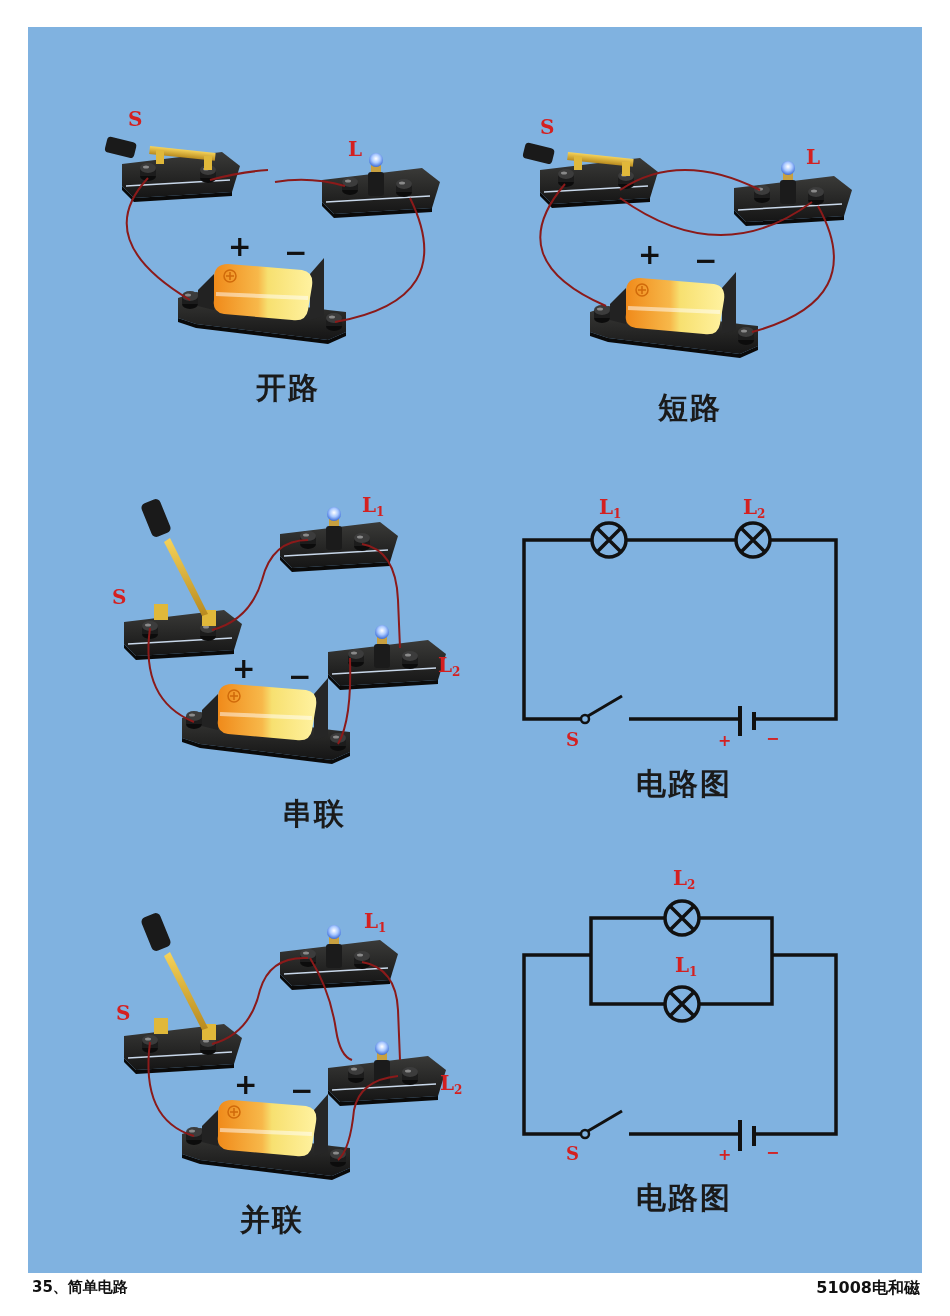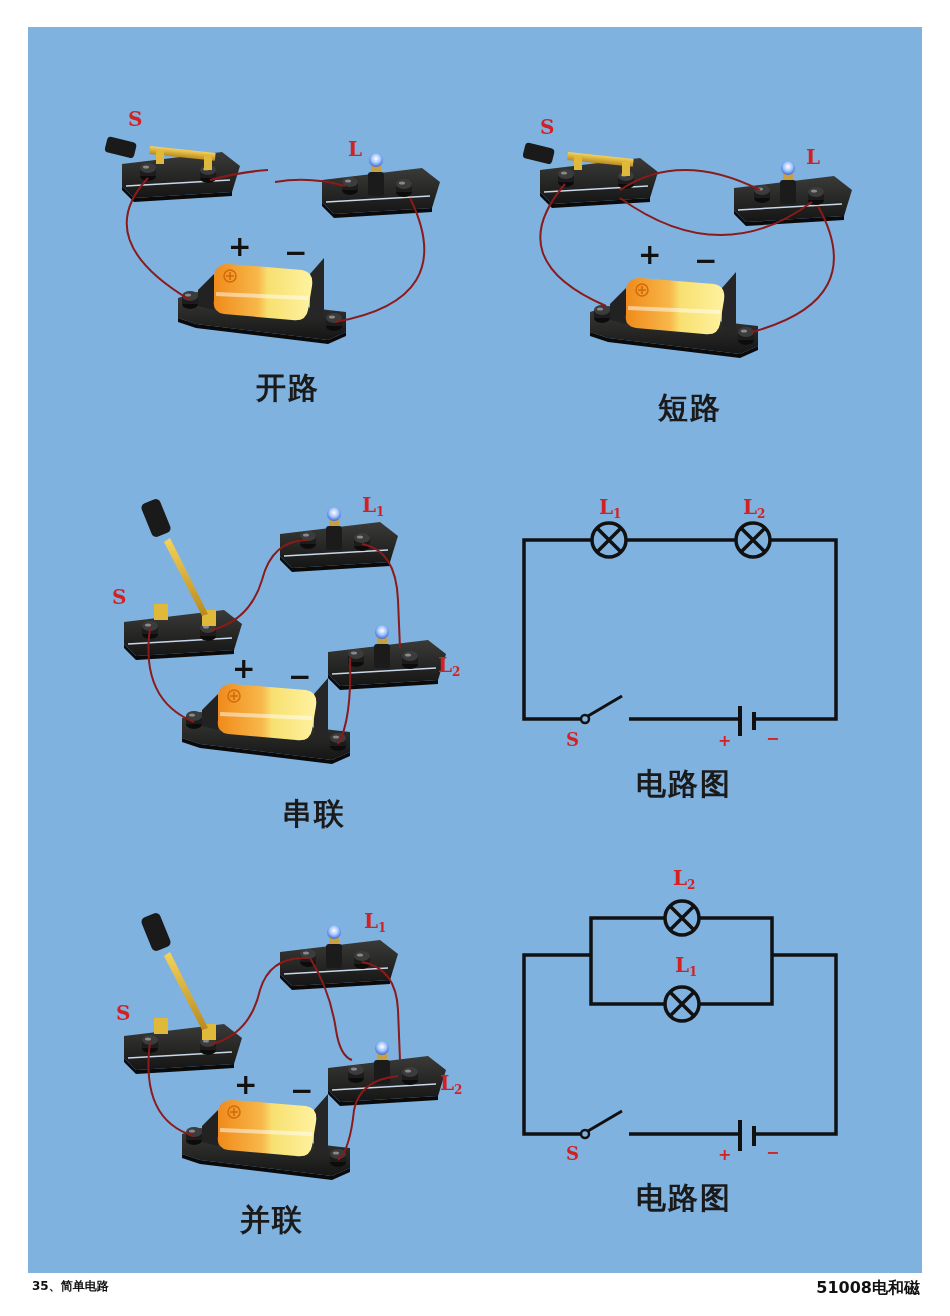--- a/index.html
+++ b/index.html
@@ -1,20 +1,20 @@
 <!DOCTYPE html>
 <html><head>
 <meta charset="utf-8">
 <style>
   html, body { margin:0; padding:0; }
   body { width:950px; height:1316px; background:#ffffff; position:relative; overflow:hidden; font-family:"DejaVu Serif", serif; }
   .panel { position:absolute; left:28px; top:27px; width:894px; height:1246px; background:#80b2e0; }
   svg.scene { position:absolute; left:0; top:0; }
   .caption { position:absolute; font-family:"DejaVu Serif", serif; font-weight:bold; font-size:30px; color:#1a1a1a; letter-spacing:2px; }
-  .footer-left { position:absolute; left:32px; top:1278px; font-family:"DejaVu Sans", sans-serif; font-weight:bold; font-size:12px; color:#111; }
+  .footer-left { position:absolute; left:32px; top:1278px; font-family:"DejaVu Sans", sans-serif; font-weight:bold; font-size:15px; color:#111; }
   .footer-right { position:absolute; right:30px; top:1278px; font-family:"DejaVu Sans", sans-serif; font-weight:bold; font-size:16px; color:#111; }
   .lbl { font-family:"DejaVu Serif", serif; font-weight:bold; fill:#d42020; }
   .pm { font-family:"DejaVu Sans", sans-serif; font-weight:bold; fill:#111; }
   .pmr { font-family:"DejaVu Sans", sans-serif; font-weight:bold; fill:#d42020; }
   .wire { fill:none; stroke:#8b1a1a; stroke-width:2; }
   .sch { fill:none; stroke:#111; stroke-width:3.5; }
 </style>
 </head>
 <body>
 

